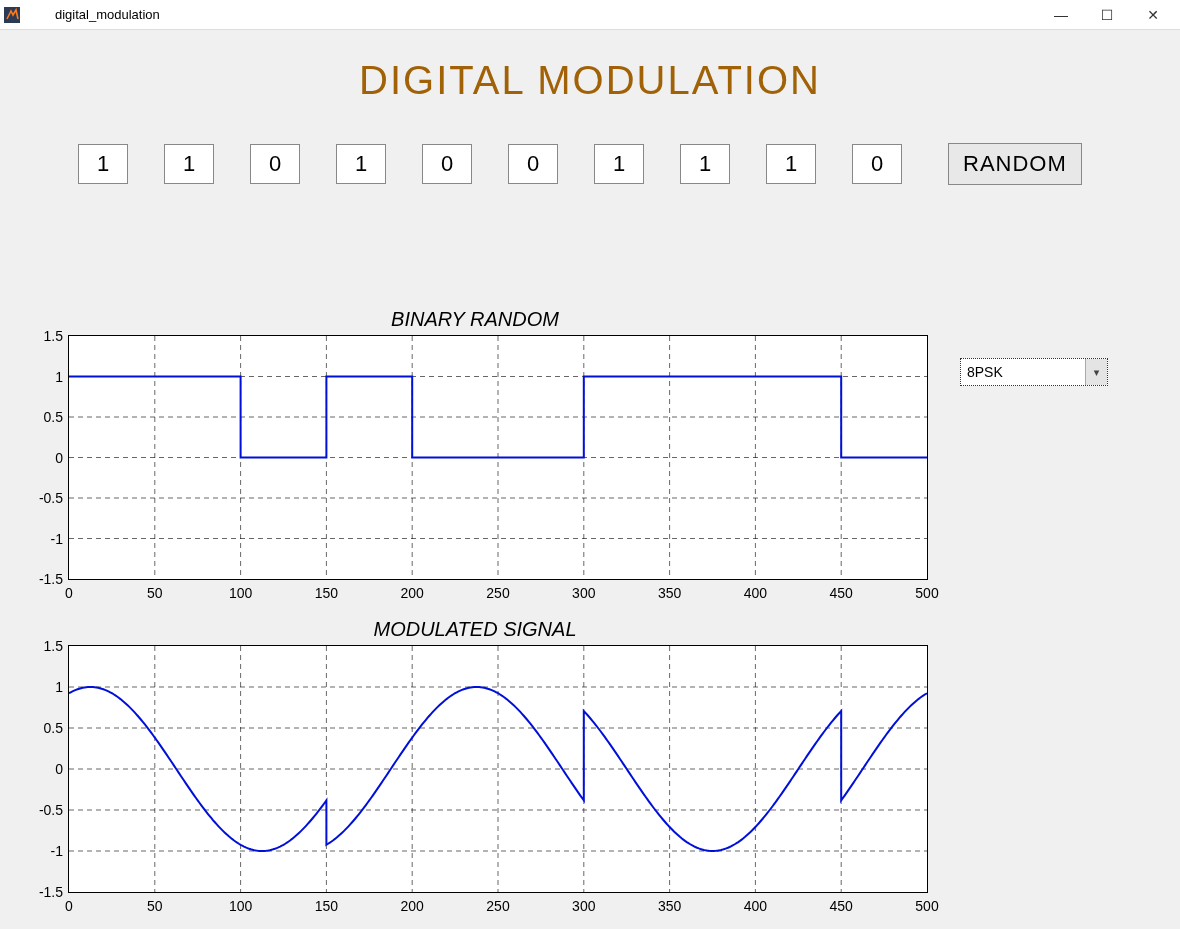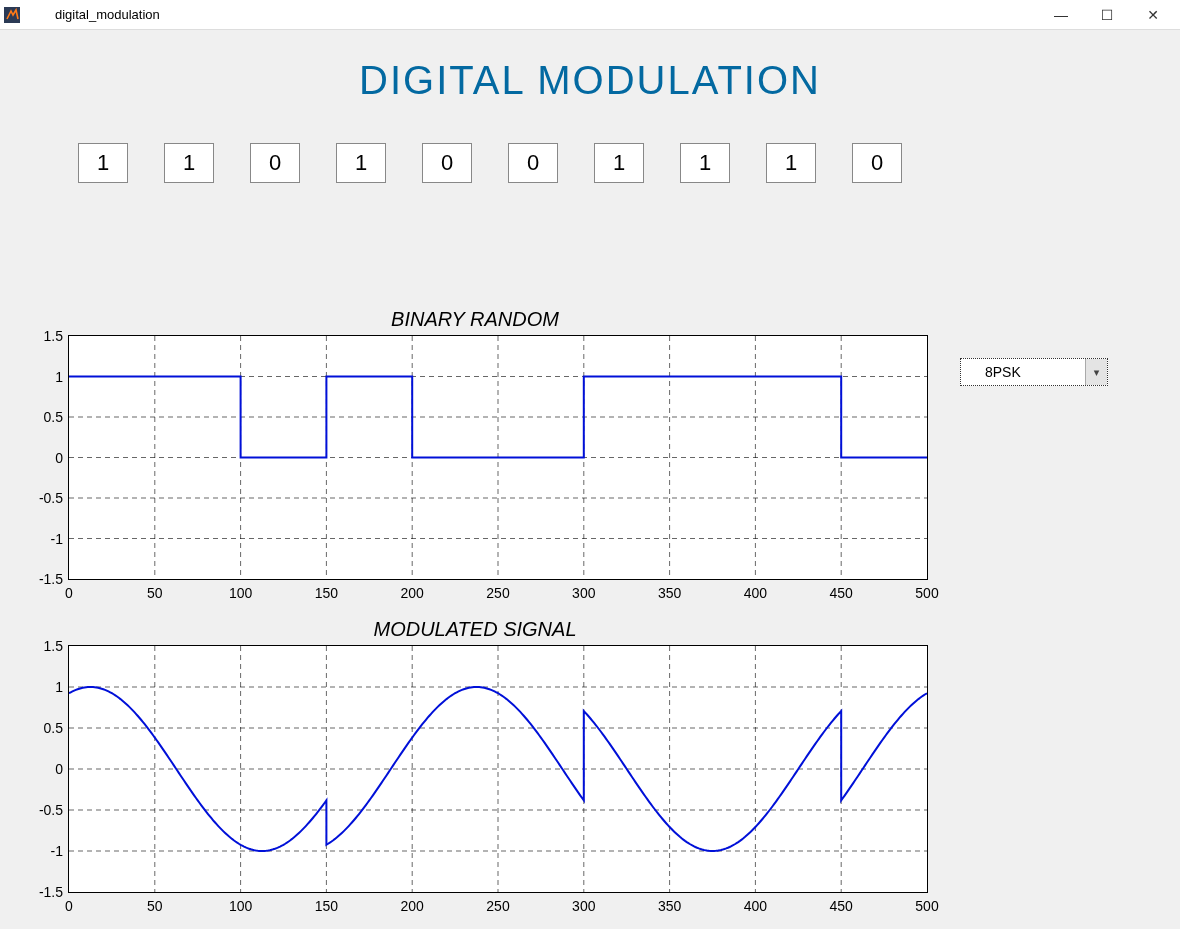--- a/index.html
+++ b/index.html
@@ -33,21 +33,21 @@
     display: flex; align-items: center; justify-content: center;
     font-size: 14px; color: #333;
   }
   .content { position: relative; width: 100%; height: calc(100% - 30px); background: #f0f0f0; }
   .main-heading {
     text-align: center;
     font-size: 40px;
     letter-spacing: 2px;
     font-weight: normal;
     margin: 28px 0 40px 0;
-    color: #0369a1;
+    color: #a16207;
   }
   .bit-row {
     display: flex;
     align-items: center;
     justify-content: flex-start;
     padding-left: 78px;
     gap: 36px;
   }
   .bit-box {
     width: 50px; height: 40px;
@@ -123,21 +123,21 @@
     width: 100%;
     height: 28px;
     display: flex;
     align-items: center;
     background: #fff;
     border: 1px dotted #333;
     cursor: pointer;
   }
   .dropdown-label {
     flex: 1;
-    padding: 0 24px;
+    padding: 0 6px;
     font-size: 14px;
     color: #000;
   }
   .dropdown-arrow {
     width: 22px; height: 100%;
     background: #e4e4e4;
     border-left: 1px solid #aaa;
     display: flex; align-items: center; justify-content: center;
     font-size: 11px; color: #444;
   }
@@ -169,20 +169,21 @@
     <div class="bit-box">1</div>
     <div class="bit-box">1</div>
     <div class="bit-box">0</div>
     <div class="bit-box">1</div>
     <div class="bit-box">0</div>
     <div class="bit-box">0</div>
     <div class="bit-box">1</div>
     <div class="bit-box">1</div>
     <div class="bit-box">1</div>
     <div class="bit-box">0</div>
+    <button class="random-btn">RANDOM</button>
   </div>
 
   <div class="charts-zone">
     <div class="chart-title">BINARY RANDOM</div>
     <div class="chart-wrap">
       <div class="axes-frame" id="axes1">
           <svg class="plot" viewBox="0 0 858 243" preserveAspectRatio="none">
             <line x1="85.80000000000001" x2="85.80000000000001" y1="0" y2="243" stroke="#000" stroke-width="0.6" stroke-dasharray="5,4"></line>
             <line x1="171.60000000000002" x2="171.60000000000002" y1="0" y2="243" stroke="#000" stroke-width="0.6" stroke-dasharray="5,4"></line>
             <line x1="257.4" x2="257.4" y1="0" y2="243" stroke="#000" stroke-width="0.6" stroke-dasharray="5,4"></line>

